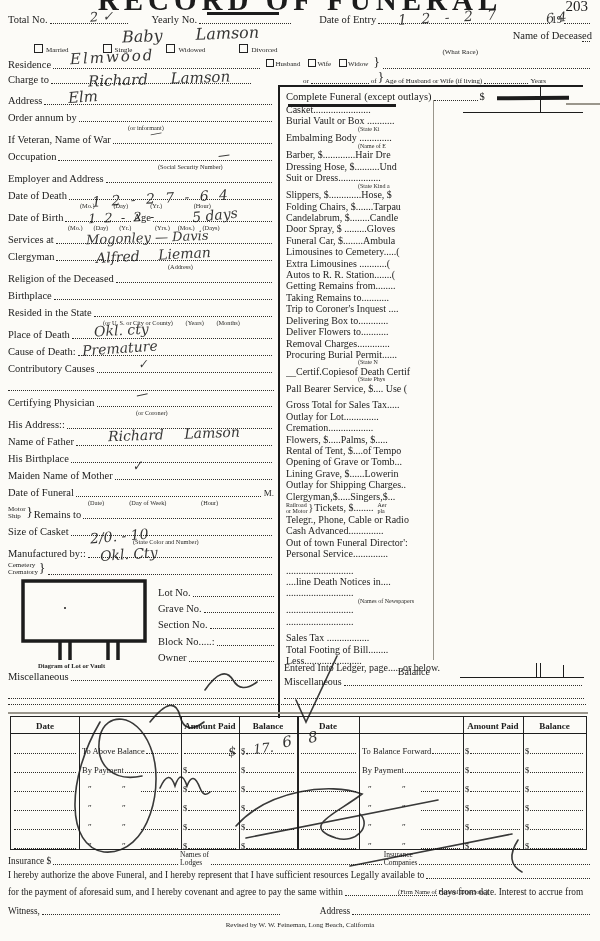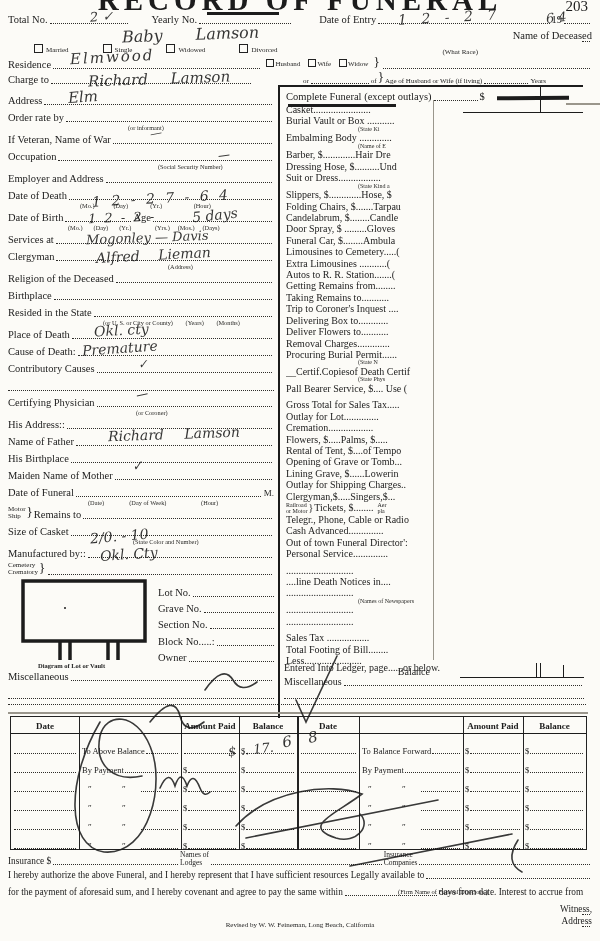--- a/index.html
+++ b/index.html
@@ -201,21 +201,21 @@
   <div class="line" style="left:536px;top:663px;width:1px;height:14px;"></div>
   <div class="line" style="left:540px;top:663px;width:1px;height:14px;"></div>
   <div class="line" style="left:563px;top:665px;width:1px;height:12px;"></div>
 
   <div class="abs" style="left:8px;top:94px;width:266px;">
     <div class="fr">
         <span class="lb">Address</span>
         <span class="ld"></span>
       </div>
     <div class="fr">
-        <span class="lb">Order rate by</span>
+        <span class="lb">Order annum by</span>
         <span class="ld"></span>
       </div>
     <div class="subrow" style="padding-left:120px;">(or informant)</div>
     <div class="fr">
         <span class="lb">If Veteran, Name  of War</span>
         <span class="ld"></span>
       </div>
     <div class="fr">
         <span class="lb">Occupation</span>
         <span class="ld"></span>
@@ -598,21 +598,21 @@
     <div class="fr" style="height:12px;margin-bottom:1px;">
       <span class="bp">I hereby authorize the above Funeral, and I hereby represent that I have sufficient resources Legally available to</span>
       <span class="ld"></span>
     </div>
     <div class="abs" style="left:390px;top:28px;"><span class="tiny">(Firm Name of Funeral Directors.)</span></div>
     <div class="fr" style="height:12px;margin-top:5px;margin-bottom:1px;">
       <span class="bp">for the payment of aforesaid sum, and I hereby covenant and agree to pay the same within</span>
       <span class="ld" style="max-width:92px;"></span>
       <span class="bp">days from date.    Interest to accrue from</span>
     </div>
-    <div class="fr" style="height:12px;margin-top:7px;flex-direction:column;">
+    <div class="fr" style="height:12px;margin-top:7px;">
       <span class="bp">Witness,</span>
       <span class="ld" style="max-width:270px;"></span>
       <span class="bp" style="margin-left:38px;">Address</span>
       <span class="ld"></span>
     </div>
     <div style="text-align:center;font-size:7px;margin-top:2px;">Revised by  W.  W.  Feineman,  Long  Beach,  California</div>
   </div>
 
   <span class="hw" style="left:90px;top:9px;font-size:13px;transform:rotate(-4deg);">2 ✓</span>
   <span class="hw" style="left:398px;top:9px;font-size:14px;letter-spacing:5px;transform:rotate(-3deg);">1 2  -   2 7</span>

